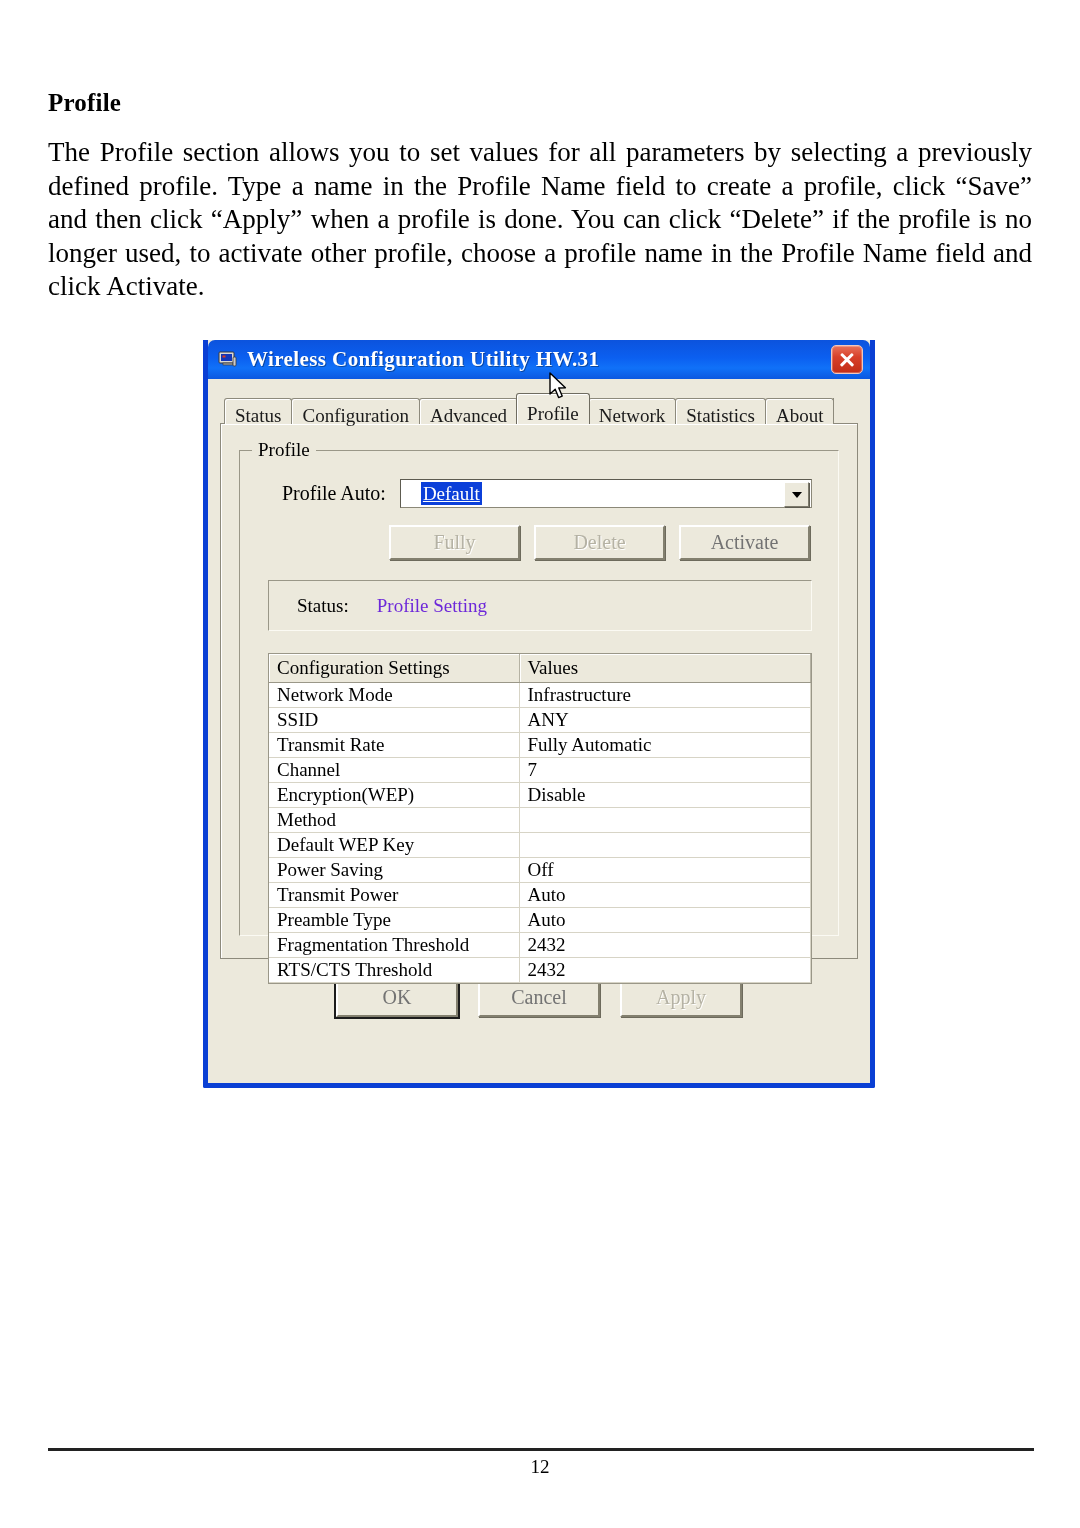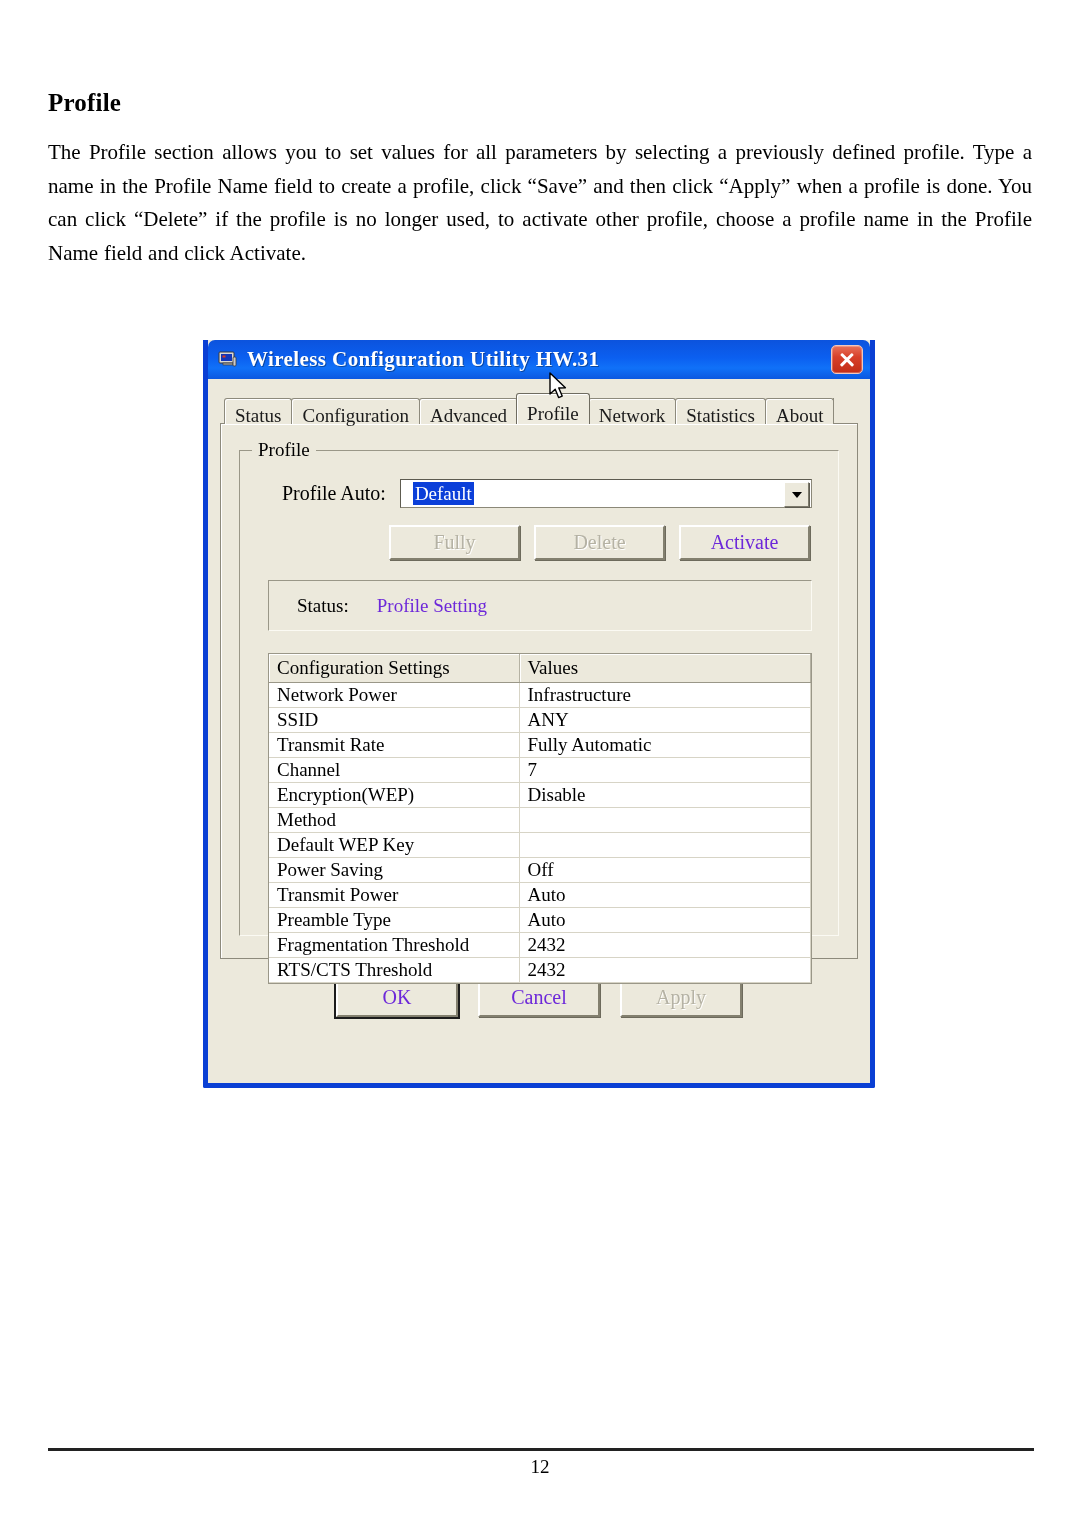--- a/index.html
+++ b/index.html
@@ -32,21 +32,21 @@
   }
   .doc-heading {
     font-family: "Liberation Serif", "DejaVu Serif", serif;
     font-weight: bold;
     font-size: 25px;
     line-height: 30px;
     margin: 0 0 18px 0;
     letter-spacing: 0.2px;
   }
   .doc-para {
-    font-size: 21px;
+    font-size: 27px;
     line-height: 33.5px;
     text-align: justify;
     text-justify: inter-word;
     margin: 0;
     word-spacing: 0.5px;
   }
 
   
   .footer-rule {
     position: absolute;
@@ -253,22 +253,23 @@
     align-items: center;
     box-sizing: border-box;
     margin-right: 6px;
     cursor: text;
   }
   .combo-value {
     font-size: 19px;
     background: #0b3fd9;
     color: #ffffff;
     padding: 0 2px;
-    margin-left: 12px;
+    margin-left: 20px;
     line-height: 23px;
+    text-decoration: underline;
   }
   .combo-btn {
     position: absolute;
     right: 2px; top: 2px;
     width: 23px; height: 23px;
     background: #ece9dc;
     border: 1px solid #ffffff;
     border-right-color: #7d7a6c;
     border-bottom-color: #7d7a6c;
     box-shadow: 1px 1px 0 #5d5b50;
@@ -295,21 +296,21 @@
     width: 131px;
     height: 35px;
     background: #ece9dc;
     border: 2px solid;
     border-color: #ffffff #83806f #83806f #ffffff;
     box-shadow: 1px 1px 0 #6d6a5c;
     font-family: "Liberation Serif", "DejaVu Serif", serif;
     font-size: 20px;
     line-height: 31px;
     text-align: center;
-    color: #6d28d9;
+    color: #737373;
     cursor: pointer;
     box-sizing: border-box;
   }
   .btn.disabled {
     color: #b5b2a4;
     text-shadow: 1px 1px 0 #ffffff;
     cursor: default;
   }
 
   
@@ -461,21 +462,21 @@
             <div class="settings-table">
               <table class="st">
                 <thead>
                   <tr>
                     <th class="col-name">Configuration Settings</th>
                     <th>Values</th>
                   </tr>
                 </thead>
                 <tbody>
                   <tr>
-                      <td class="col-name">Network Power</td>
+                      <td class="col-name">Network Mode</td>
                       <td>Infrastructure</td>
                     </tr>
                   <tr>
                       <td class="col-name">SSID</td>
                       <td>ANY</td>
                     </tr>
                   <tr>
                       <td class="col-name">Transmit Rate</td>
                       <td>Fully Automatic</td>
                     </tr>

